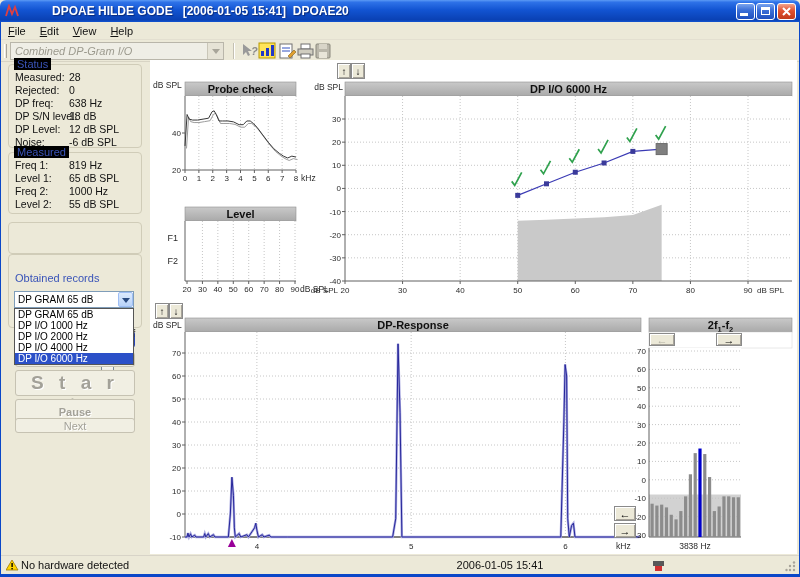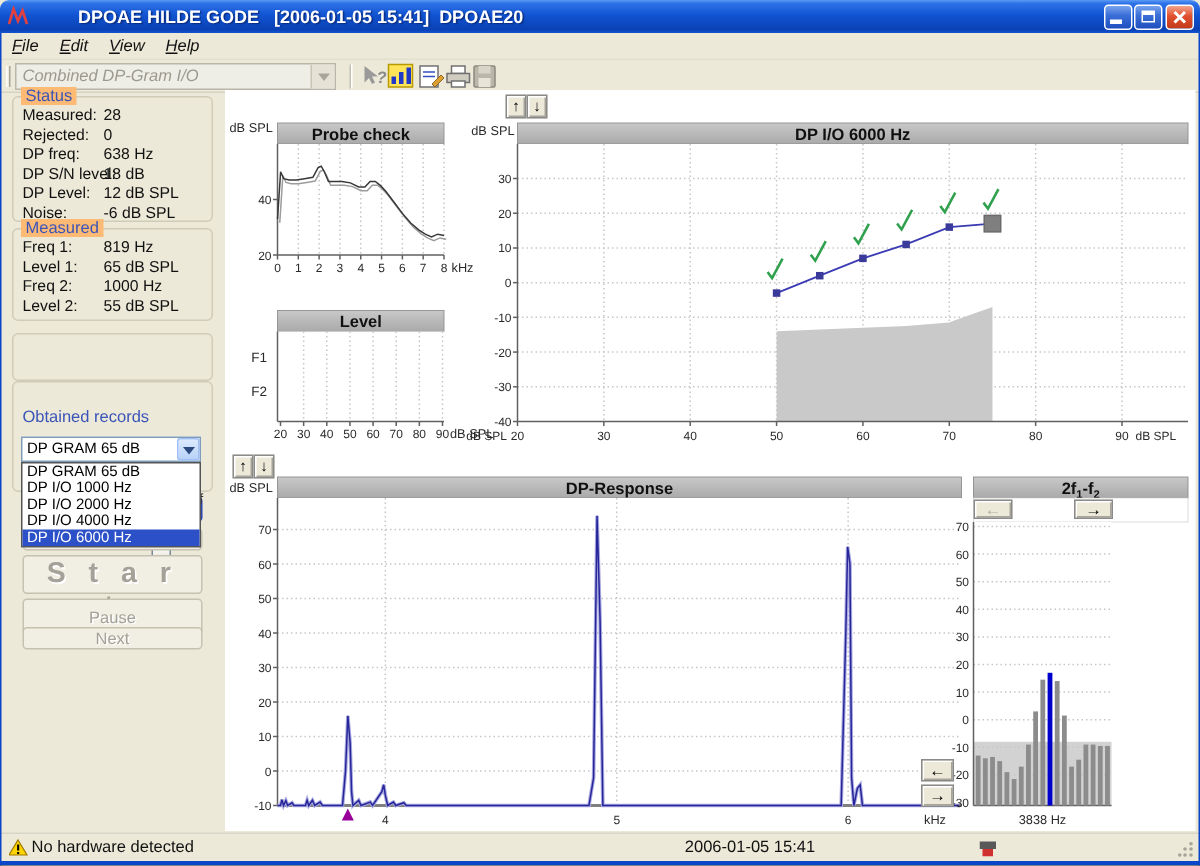--- a/index.html
+++ b/index.html
@@ -15,36 +15,36 @@
     overflow:hidden;padding-left:27px;}
   .winbtn{width:19px;height:17px;border:1px solid #fff;border-radius:3px;margin-left:1px;position:relative;
     background:linear-gradient(180deg,#7AA4EE 0%,#3C70D8 40%,#1E4FBE 100%);}
   .winbtn.close{background:linear-gradient(180deg,#F2A48C 0%,#E0502E 45%,#C23A1A 100%);margin-right:4px;margin-left:2px;}
   .winbtn .mingl{position:absolute;left:3px;bottom:3px;width:8px;height:3px;background:#fff;}
   .winbtn .maxgl{position:absolute;left:4px;top:3px;width:9px;height:8px;border:1px solid #fff;border-top:3px solid #fff;}
   .winbtn svg{position:absolute;left:3px;top:2px;}
   
   .menubar{position:absolute;left:1px;top:22px;width:798px;height:18px;background:#ECE9D8;display:flex;
     align-items:center;border-bottom:1px solid #E3DFD0;}
-  .menu-item{padding:2px 7px;color:#111;font-style:italic;}
+  .menu-item{padding:2px 7px;color:#111;}
   .toolbar{position:absolute;left:1px;top:40px;width:798px;height:22px;background:#ECE9D8;
     border-bottom:1px solid #D8D4C4;font-style:italic;}
   .tgrip{position:absolute;left:3px;top:4px;width:3px;height:14px;border-left:1px solid #fff;
     border-right:1px solid #A8A49A;}
   .tcombo{position:absolute;left:9px;top:2px;width:214px;height:18px;border:1px solid #B9B6AA;
     background:#EFEEE6;color:#9C9A8E;display:flex;align-items:center;}
   .tcombo .val{flex:1;padding-left:4px;font-size:11px;white-space:nowrap;overflow:hidden;}
   .tcombo .arr{width:16px;height:16px;background:#E6E3D6;border-left:1px solid #C9C6B8;position:relative;}
   .tcombo .arr:after{content:"";position:absolute;left:4px;top:6px;border:4px solid transparent;border-top:5px solid #A8A59A;}
   .tsep{position:absolute;left:232px;top:3px;width:2px;height:16px;border-left:1px solid #C4C0B2;border-right:1px solid #FFF;}
   .ticonbtn{position:absolute;top:2px;width:19px;height:18px;}
   
   .leftpanel{position:absolute;left:1px;top:62px;width:149px;height:492px;background:#ECE9D8;}
   .group{position:absolute;border:1px solid #D0CCB8;border-radius:4px;background:#ECE9D8;}
-  .gtitle{position:absolute;top:-7px;left:5px;background:#fdba74;color:#3A54B8;padding:0 3px;font-size:11px;}
+  .gtitle{position:absolute;top:-7px;left:5px;background:#000000;color:#3A54B8;padding:0 3px;font-size:11px;}
   .grows{padding:6px 0 0 6px;}
   .grow{display:grid;grid-template-columns:54px auto;height:13px;white-space:nowrap;font-size:10.5px;color:#111;}
   .obt-label{position:absolute;left:12px;top:210px;color:#3A54B8;font-size:11px;background:#ECE9D8;padding:0 2px;z-index:3;text-align:right;}
   .combo{position:absolute;left:13px;top:229px;width:120px;height:17px;border:1px solid #7F9DB9;background:#fff;
     display:flex;align-items:center;z-index:4;}
   .combo .val{flex:1;font-size:10px;padding-left:3px;white-space:nowrap;overflow:hidden;}
   .combo .cbtn{width:15px;height:15px;background:linear-gradient(180deg,#DCEAFD,#B8D2F8);border:1px solid #9EBEF5;
     border-radius:2px;position:relative;}
   .combo .cbtn:after{content:"";position:absolute;left:3px;top:5px;border:4px solid transparent;border-top:5px solid #2A4A80;}
   .combo-list{position:absolute;left:13px;top:246px;width:120px;border:1px solid #555;background:#fff;z-index:50;}
@@ -229,21 +229,21 @@
       </div>
 
     <div class="slider-track"></div>
     <div class="slider-thumb"></div>
     <div class="slider-value">20</div>
 
     <button class="btn" style="left:14px;top:269px;width:57px;height:17px;">Right</button>
     <button class="btn default" style="left:76px;top:269px;width:58px;height:17px;">Left</button>
     <button class="btn disabled" style="left:14px;top:290px;width:120px;height:15px;">Start Probe Check</button>
     <button class="btn disabled start" style="left:14px;top:308px;width:120px;height:26px;">S t a r t</button>
-    <button class="btn disabled" style="left:14px;top:337px;width:120px;height:25px;">Pause</button>
+    <button class="btn disabled" style="left:14px;top:337px;width:120px;height:25px;font-weight:bold;">Pause</button>
     <button class="btn disabled" style="left:14px;top:356px;width:120px;height:15px;">Next</button>
   </div>
 
   <div class="charts">
     <svg id="charts-svg" width="647" height="494">
         <defs>
           <linearGradient id="hdr" x1="0" y1="0" x2="0" y2="1">
             <stop offset="0" stop-color="#C9C9C9"></stop>
             <stop offset="1" stop-color="#A9A9A9"></stop>
           </linearGradient>

